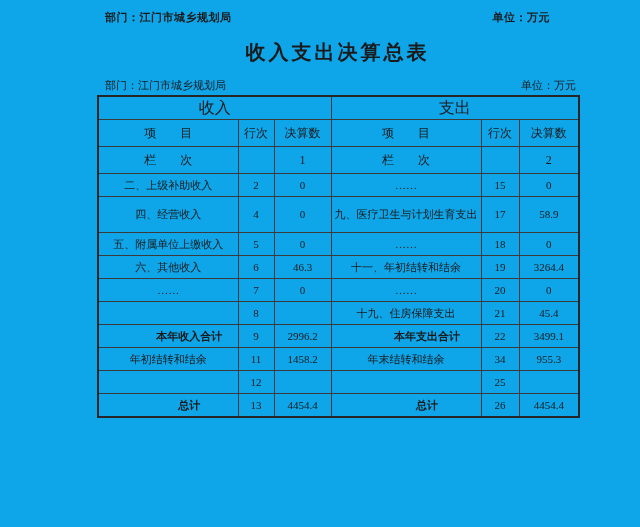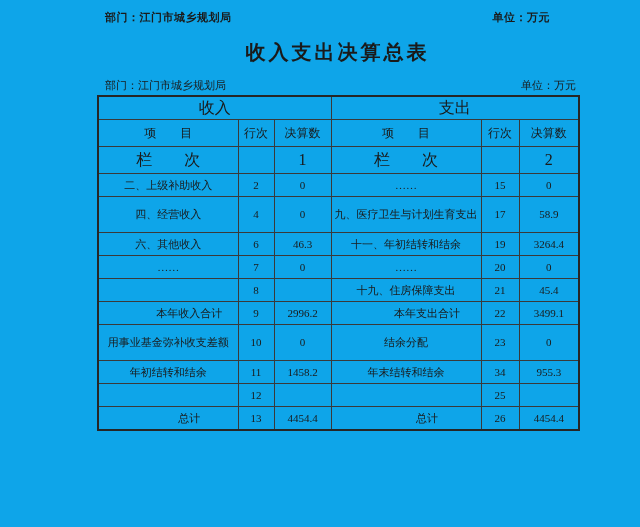--- a/index.html
+++ b/index.html
@@ -78,24 +78,24 @@
   table.budget td {
     border: 1px solid #3a3a3a;
     text-align: center;
     vertical-align: middle;
     font-weight: normal;
     padding: 0 2px;
     overflow: hidden;
   }
   tr.r-section th { height: 22px; font-size: 16px; }
   tr.r-cols th   { height: 26px; font-size: 12px; font-family: Liberation Mono, monospace; }
-  tr.r-lane td   { height: 26px; font-size: 16px; margin-top: 16px; }
+  tr.r-lane td   { height: 26px; font-size: 12px; margin-top: 16px; }
   tbody tr.r-std td  { height: 22px; }
   tbody tr.r-tall td { height: 35px; line-height: 1.3; }
-  tbody tr.r-bold td.item { font-weight: normal; padding-left: 44px; }
+  tbody tr.r-bold td.item { font-weight: bold; padding-left: 44px; }
 </style>
 </head>
 <body>
 
 <div class="page">
 
   <div class="meta-top">
     <span>部门：江门市城乡规划局</span>
     <span>单位：万元</span>
   </div>
@@ -150,20 +150,28 @@
         </tr>
         <tr class="r-tall">
           <td class="item">四、经营收入</td>
           <td class="num">4</td>
           <td class="num">0</td>
           <td class="item">九、医疗卫生与计划生育支出</td>
           <td class="num">17</td>
           <td class="num">58.9</td>
         </tr>
         <tr class="r-std">
+          <td class="item">五、附属单位上缴收入</td>
+          <td class="num">5</td>
+          <td class="num">0</td>
+          <td class="item">……</td>
+          <td class="num">18</td>
+          <td class="num">0</td>
+        </tr>
+        <tr class="r-std">
           <td class="item">六、其他收入</td>
           <td class="num">6</td>
           <td class="num">46.3</td>
           <td class="item">十一、年初结转和结余</td>
           <td class="num">19</td>
           <td class="num">3264.4</td>
         </tr>
         <tr class="r-std">
           <td class="item">……</td>
           <td class="num">7</td>
@@ -181,28 +189,20 @@
           <td class="num">45.4</td>
         </tr>
         <tr class="r-std r-bold">
           <td class="item">本年收入合计</td>
           <td class="num">9</td>
           <td class="num">2996.2</td>
           <td class="item">本年支出合计</td>
           <td class="num">22</td>
           <td class="num">3499.1</td>
         </tr>
-        <tr class="r-tall">
-          <td class="item">用事业基金弥补收支差额</td>
-          <td class="num">10</td>
-          <td class="num">0</td>
-          <td class="item">结余分配</td>
-          <td class="num">23</td>
-          <td class="num">0</td>
-        </tr>
         <tr class="r-std">
           <td class="item">年初结转和结余</td>
           <td class="num">11</td>
           <td class="num">1458.2</td>
           <td class="item">年末结转和结余</td>
           <td class="num">34</td>
           <td class="num">955.3</td>
         </tr>
         <tr class="r-std">
           <td class="item"></td>

